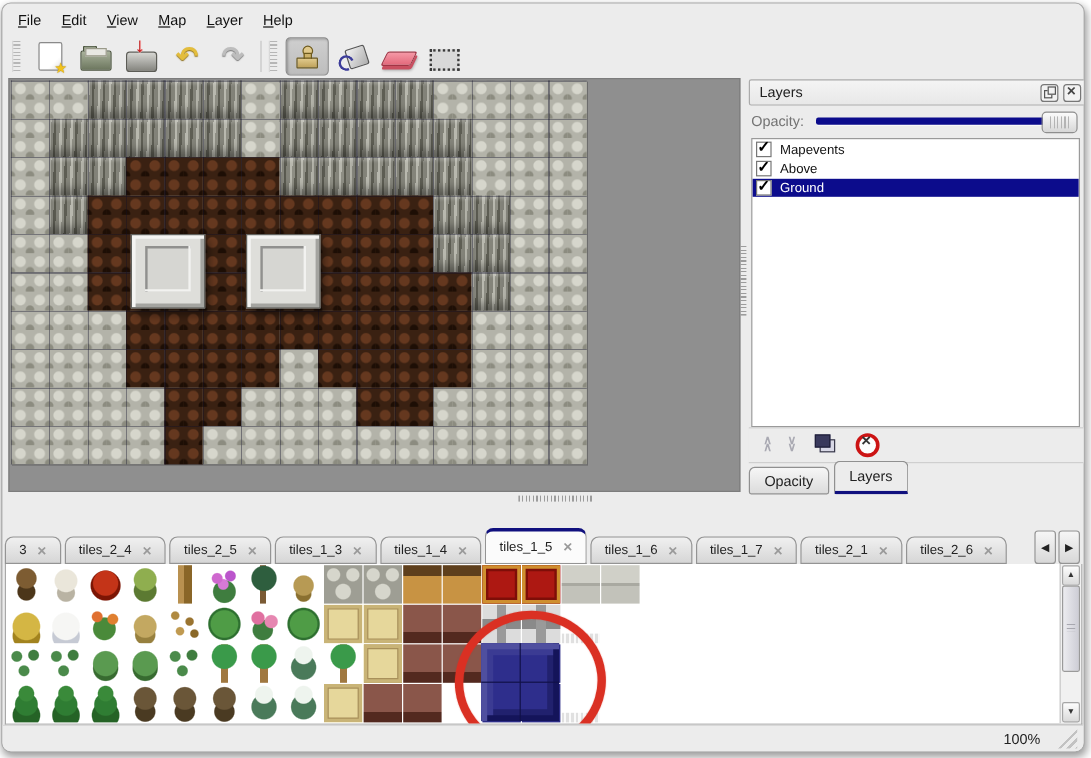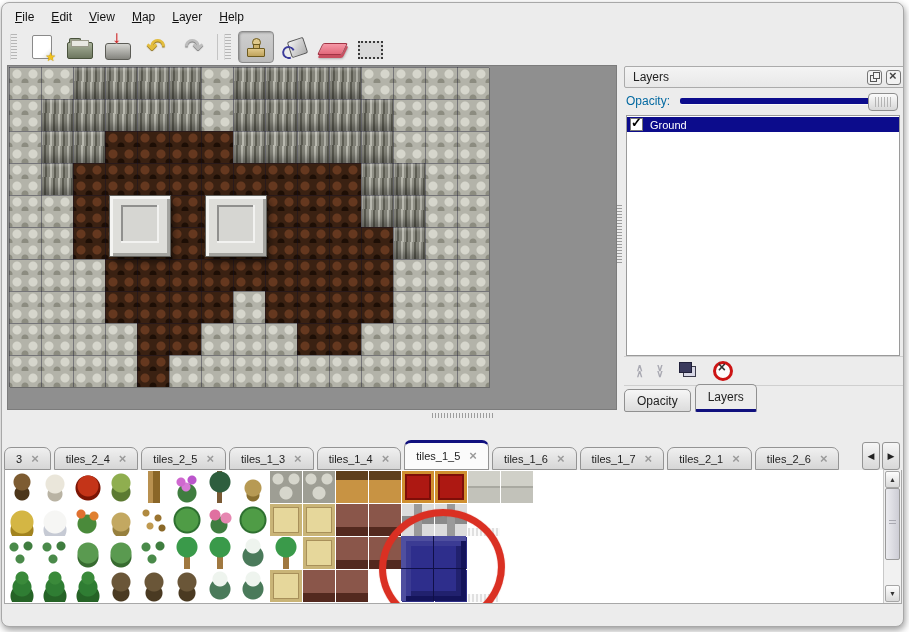--- a/index.html
+++ b/index.html
@@ -75,21 +75,21 @@
       display:flex;align-items:center;font-size:12px;color:#222;padding:0 4px 0 8px;border-radius:2px;}
   .ptitle .sp{flex:1;}
   .wbtn{width:13px;height:13px;border:1px solid #777;border-radius:3px;background:#f2f2f2;margin-left:4px;
       position:relative;display:inline-block;}
   .wbtn-close::before{content:"×";position:absolute;left:2px;top:-3px;font-size:13px;font-weight:bold;color:#444;}
   .wbtn-float::before{content:"";position:absolute;left:2px;top:4px;width:5px;height:5px;border:1px solid #555;}
   .wbtn-float::after{content:"";position:absolute;left:5px;top:1px;width:5px;height:5px;border:1px solid #555;background:#f2f2f2;}
 
   
   #lp-title{left:622px;top:63px;width:268px;}
-  #lp-opacity{position:absolute;left:622px;top:88px;width:278px;height:20px;display:flex;align-items:center;font-size:12px;color:#0369a1;}
+  #lp-opacity{position:absolute;left:622px;top:88px;width:278px;height:20px;display:flex;align-items:center;font-size:12px;color:#737373;}
   #lp-opacity .lbl{width:52px;padding-left:2px;}
   .slider{flex:1;height:18px;position:relative;margin-right:4px;}
   .slider .track{position:absolute;left:2px;right:6px;top:6px;height:6px;background:#0c0c8c;border-radius:2px;box-shadow:0 1px 0 rgba(255,255,255,.7);}
   .slider .handle{position:absolute;right:0;top:1px;width:28px;height:16px;background:linear-gradient(#fbfbfb,#d7d7d7);
       border:1px solid #8e8e8e;border-radius:4px;}
   .slider .handle::after{content:"";position:absolute;left:6px;top:3px;right:6px;bottom:3px;
       background:repeating-linear-gradient(90deg,#b4b4b4 0 1px,transparent 1px 3px);}
   #lp-list{position:absolute;left:624px;top:112px;width:272px;height:239px;background:#fff;border:1px solid #9a9a9a;overflow:hidden;}
   .lrow{height:15px;display:flex;align-items:center;font-size:11px;color:#111;padding-left:3px;margin-top:1px;}
   .lrow.selected{background:#0c0c8c;color:#fff;}
@@ -399,20 +399,28 @@
 
   <div id="lp-opacity">
     <span class="lbl">Opacity:</span>
     <div class="slider">
       <div class="track"></div>
       <div class="handle"></div>
     </div>
   </div>
 
   <div id="lp-list">
+      <div class="lrow">
+        <span class="cb checked"></span>
+        <span>Mapevents</span>
+      </div>
+      <div class="lrow">
+        <span class="cb checked"></span>
+        <span>Above</span>
+      </div>
       <div class="lrow selected">
         <span class="cb checked"></span>
         <span>Ground</span>
       </div>
     </div>
 
   <div id="lp-footer">
     <span class="chev">
         <span>∧</span>
         <span>∧</span>
@@ -551,14 +559,18 @@
       </div>
     <div id="blue-overlay"></div>
     <div id="red-circle"></div>
     <div class="vscroll">
       <div class="vs-btn">▲</div>
       <div class="vs-thumb"></div>
       <div class="vs-btn bottom">▼</div>
     </div>
   </div>
 
+  <div id="statusbar">
+    <span id="zoom-level">100%</span>
+    <div id="resize-grip"></div>
+  </div>
 
 </div>
 
 </body></html>

